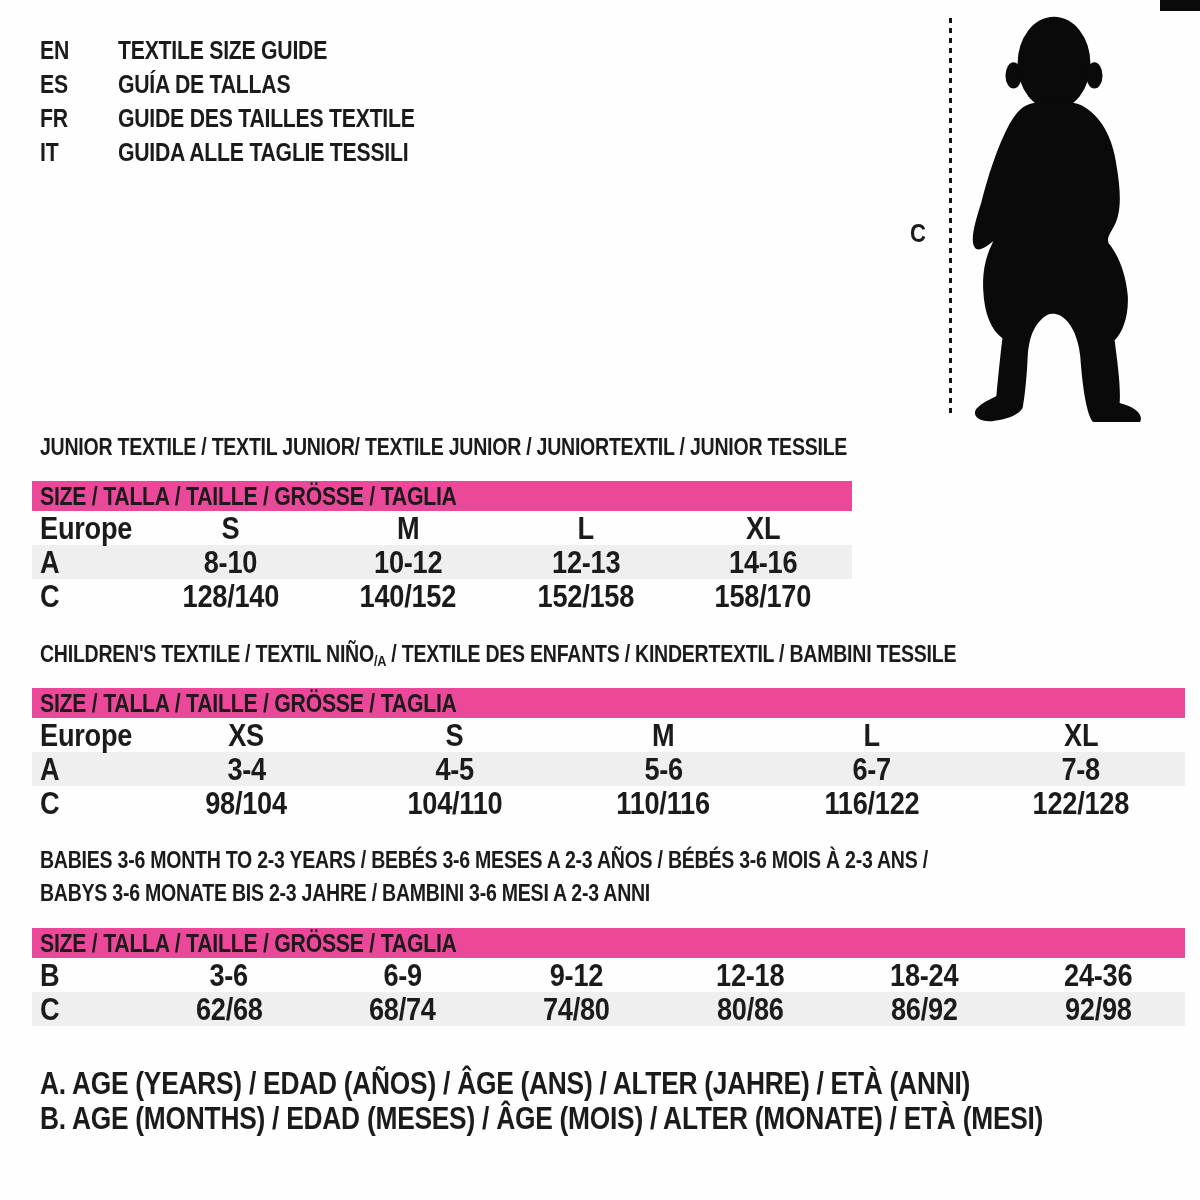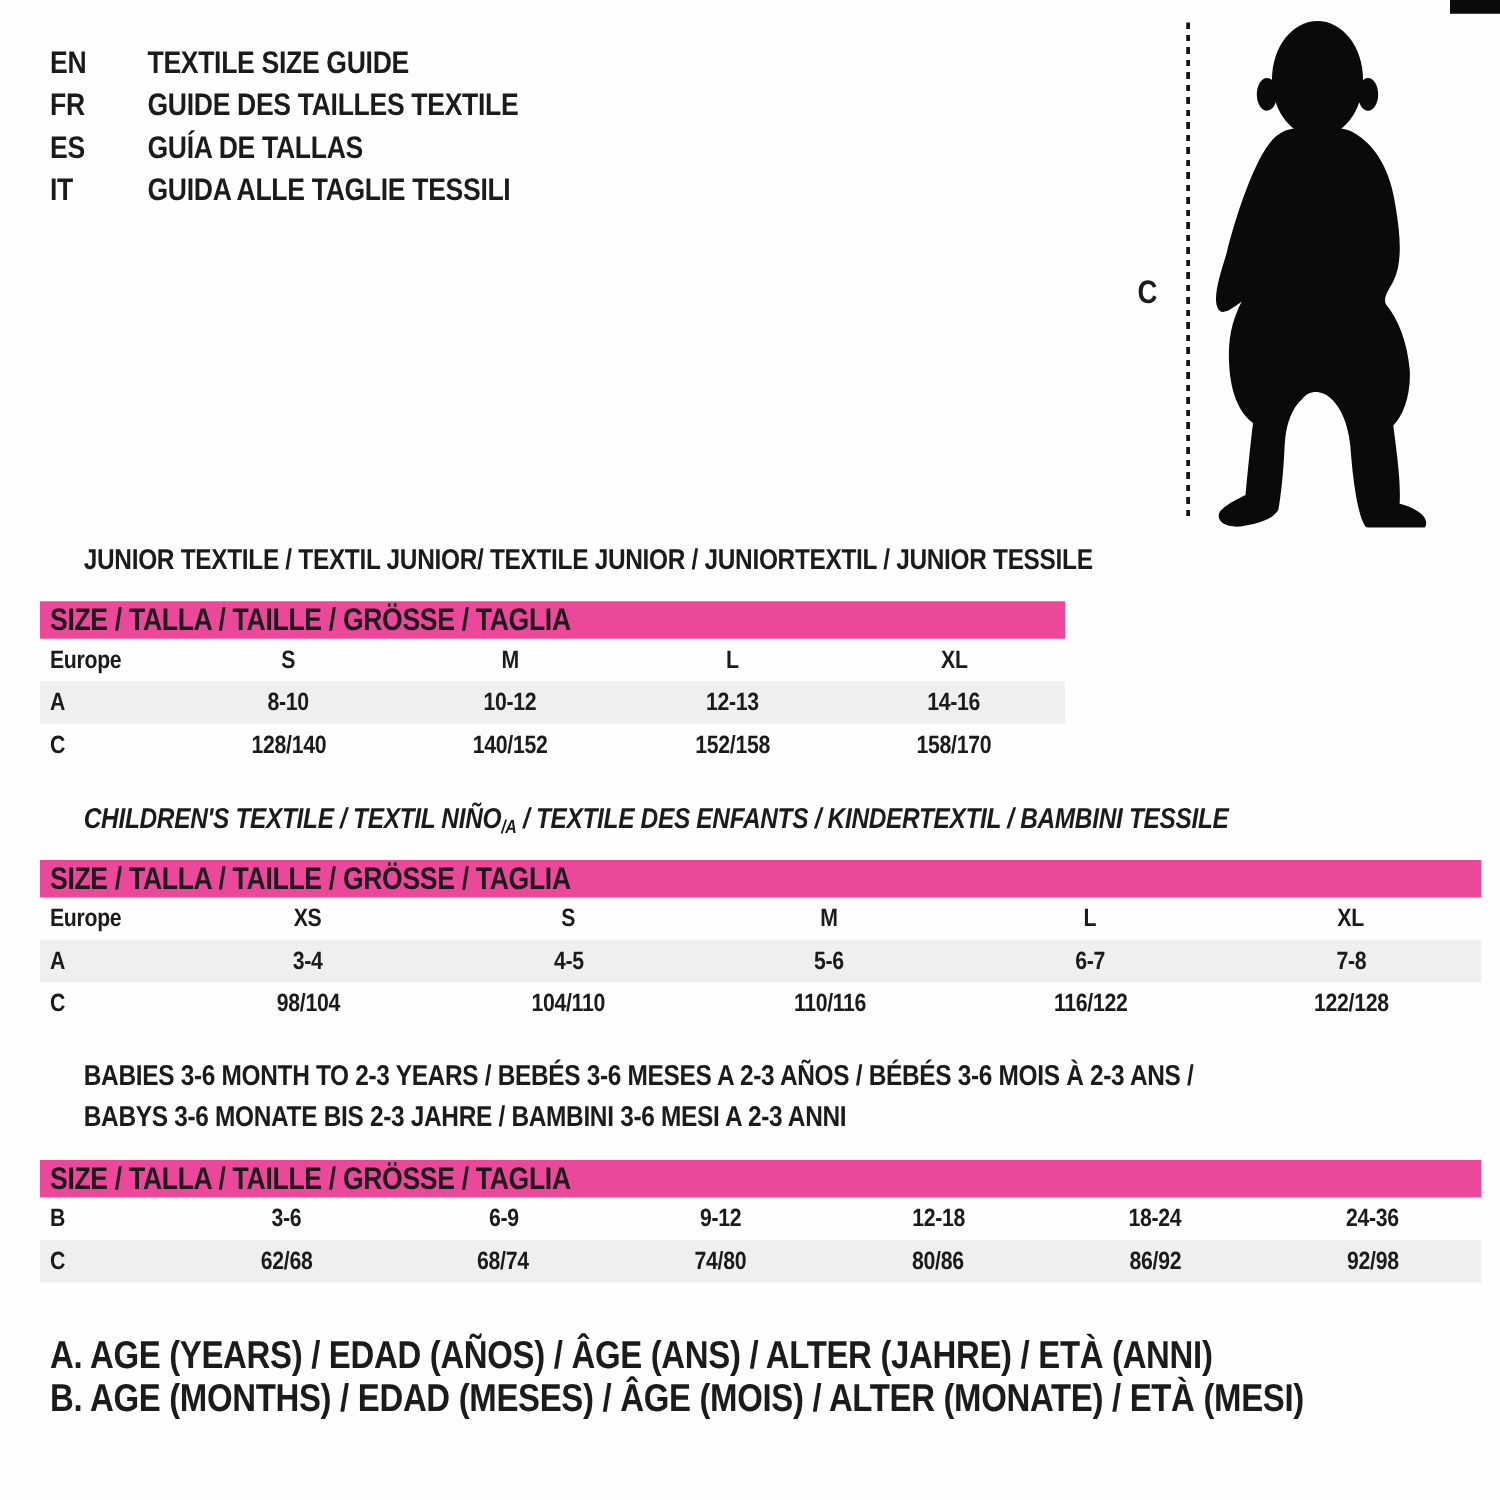--- a/index.html
+++ b/index.html
@@ -23,60 +23,60 @@
   .lang-row { display:flex; height:34px; align-items:center; font-size:25px; }
   .lang-code { width:78px; }
   
   .corner-mark { position:absolute; left:1160px; top:0; width:40px; height:11px; background:#0a0a0a; }
   .dash-line { position:absolute; left:949px; top:18px; width:3px; height:398px;
     background:repeating-linear-gradient(to bottom,#141414 0 5px,transparent 5px 10px); }
   .c-label { position:absolute; left:910px; top:218px; font-size:26px; }
   .figure-svg { position:absolute; left:963px; top:12px; width:184px; height:410px; }
 
   
-  .heading { position:absolute; left:40px; font-size:23px; line-height:26px;margin-left:27px; }
+  .heading { position:absolute; left:40px; font-size:23px; line-height:26px; }
   .sub-seg { font-size:15px; position:relative; top:4px; }
 
   
   .size-table { position:absolute; left:32px; }
   .hdr-bar { height:30px; background:#ec4899; display:flex; align-items:center; padding-left:8px; font-size:25px; }
-  .trow { height:34px; display:flex; align-items:center; font-size:20px;justify-content:center; }
+  .trow { height:34px; display:flex; align-items:center; font-size:32px; }
   .trow.alt { background:#efefef; }
   .tlabel { width:110px; padding-left:8px; flex:0 0 auto; }
   .tcell { flex:1 1 0; text-align:center; }
 
   .w-junior { width:820px; }
   .w-wide { width:1153px; }
   .pos-junior-head { top:434px; }
   .pos-junior-table { top:481px; }
-  .pos-children-head { top:641px;font-style:italic; }
+  .pos-children-head { top:641px; }
   .pos-children-table { top:688px; }
   .pos-babies-head1 { top:847px; }
   .pos-babies-head2 { top:880px; }
   .pos-babies-table { top:928px; }
 
   
   .legend { position:absolute; left:40px; top:1066px; }
   .legend-line { height:35px; display:flex; align-items:center; font-size:31px; }
 </style>
 </head>
 <body>
 
 <div class="lang-block">
   <div class="lang-row">
     <span class="lang-code"><span class="cond t-l">EN</span></span>
     <span class="cond t-l">TEXTILE SIZE GUIDE</span>
   </div>
   <div class="lang-row">
+    <span class="lang-code"><span class="cond t-l">ES</span></span>
+    <span class="cond t-l">GUÍA DE TALLAS</span>
+  </div>
+  <div class="lang-row">
     <span class="lang-code"><span class="cond t-l">FR</span></span>
     <span class="cond t-l">GUIDE DES TAILLES TEXTILE</span>
-  </div>
-  <div class="lang-row">
-    <span class="lang-code"><span class="cond t-l">ES</span></span>
-    <span class="cond t-l">GUÍA DE TALLAS</span>
   </div>
   <div class="lang-row">
     <span class="lang-code"><span class="cond t-l">IT</span></span>
     <span class="cond t-l">GUIDA ALLE TAGLIE TESSILI</span>
   </div>
 </div>
 
 <div class="corner-mark"></div>
 <div class="dash-line"></div>
 <div class="c-label"><span class="cond t-l">C</span></div>

